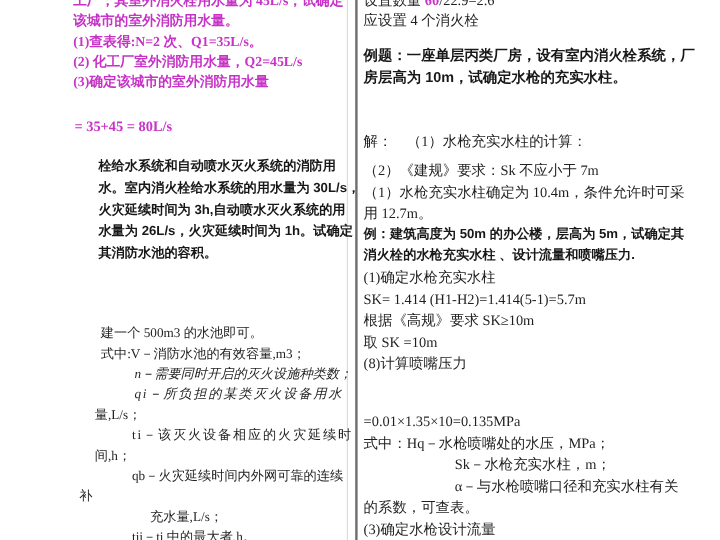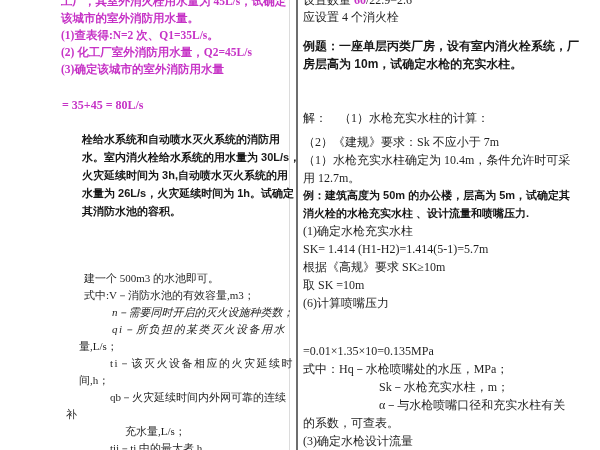--- a/index.html
+++ b/index.html
@@ -97,21 +97,21 @@
   <div class="block ex2">
     <div>例：建筑高度为 50m 的办公楼，层高为 5m，试确定其</div>
     <div>消火栓的水枪充实水柱 、设计流量和喷嘴压力.</div>
   </div>
 
   <div class="block calc">
     <div>(1)确定水枪充实水柱</div>
     <div>SK= 1.414 (H1-H2)=1.414(5-1)=5.7m</div>
     <div>根据《高规》要求 SK≥10m</div>
     <div>取 SK =10m</div>
-    <div>(6)计算喷嘴压力</div>
+    <div>(8)计算喷嘴压力</div>
   </div>
 
   <div class="block fblock">
     <div>=0.01×1.35×10=0.135MPa</div>
     <div>式中：Hq－水枪喷嘴处的水压，MPa；</div>
     <div class="in76">Sk－水枪充实水柱，m；</div>
     <div class="in76">α－与水枪喷嘴口径和充实水柱有关</div>
     <div>的系数，可查表。</div>
     <div>(3)确定水枪设计流量</div>
   </div>

